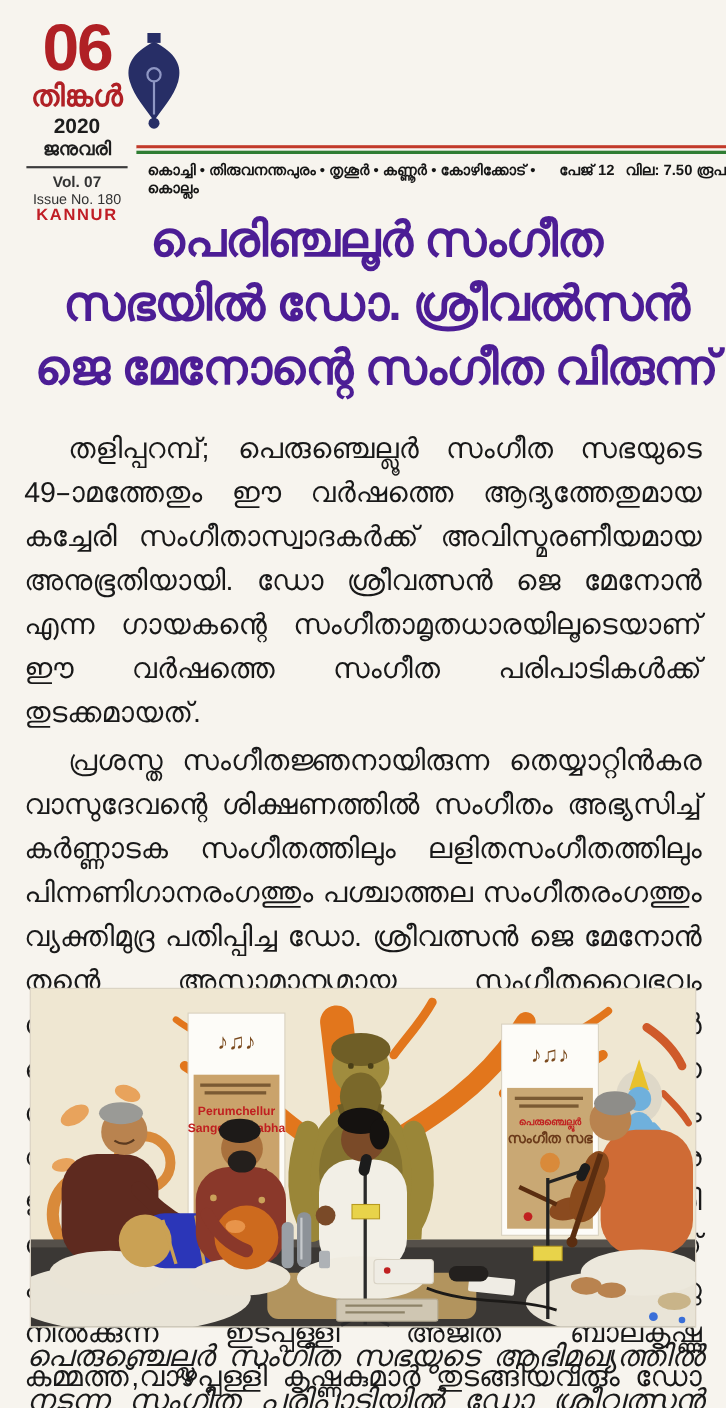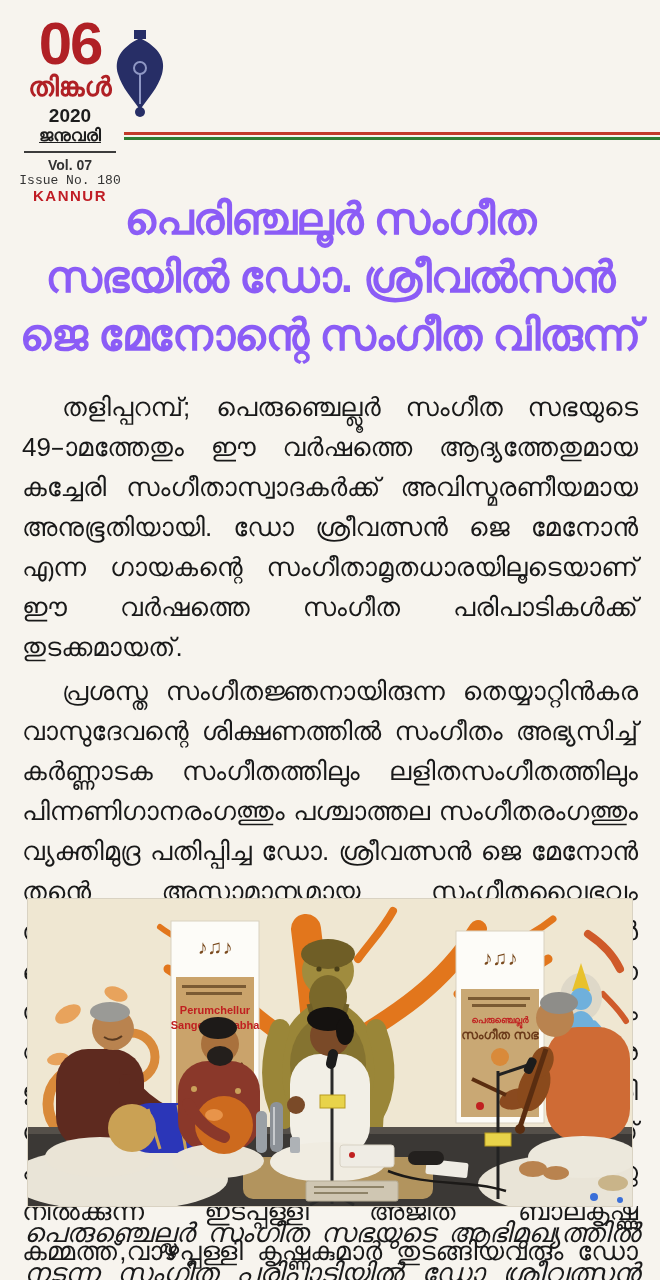--- a/index.html
+++ b/index.html
@@ -4,40 +4,40 @@
 <style>
   html,body{margin:0;padding:0;}
   body{background:#e9e7e2;font-family:"Liberation Sans","DejaVu Sans",sans-serif;}
   .page{position:relative;width:660px;height:1280px;margin:0 auto;background:#f7f4ee;overflow:hidden;color:#1b1b1b;}
 
   
   .datebox{position:absolute;left:18px;top:12px;width:104px;text-align:center;line-height:1.05;}
   .datebox .day{font-size:60px;font-weight:900;color:#b02025;letter-spacing:-2px;}
   .datebox .weekday{font-size:27px;font-weight:800;color:#b02025;margin-top:-2px;}
   .datebox .year{font-size:19px;color:#1d1d1d;margin-top:5px;font-weight:600;}
-  .datebox .month{font-size:17px;color:#1d1d1d;font-weight:700;margin-top:1px;text-decoration:underline;}
+  .datebox .month{font-size:17px;color:#1d1d1d;font-weight:700;margin-top:1px;}
   .datebox .rule{border-top:2px solid #3c3c3c;width:92px;margin:6px auto 5px auto;}
   .datebox .vol{font-size:14px;color:#333;font-weight:bold;}
-  .datebox .issue{font-size:13px;color:#333;margin-top:1px;font-family:Liberation Mono, monospace;}
+  .datebox .issue{font-size:13px;color:#333;margin-top:1px;}
   .datebox .edition{font-size:15px;font-weight:800;color:#c01d25;letter-spacing:1.5px;margin-top:1px;}
 
   .nib{position:absolute;left:112px;top:30px;width:56px;height:88px;}
   .masthead{position:absolute;left:168px;top:2px;width:492px;height:128px;display:flex;align-items:center;justify-content:center;}
   .masthead .title{font-size:94px;font-weight:900;color:#0d0d0d;letter-spacing:-3px;line-height:1;transform:scaleY(1.04);}
 
   .stripes{position:absolute;left:124px;top:132px;width:536px;}
   .stripes .red{height:3px;background:#c23a2a;}
   .stripes .gap{height:2px;background:#f7f4ee;}
   .stripes .green{height:3px;background:#2f7d33;}
 
   .cities-row{position:absolute;left:134px;top:147px;width:526px;display:flex;justify-content:space-between;align-items:baseline;font-weight:700;font-size:13.5px;color:#161616;}
   .cities-row .pageinfo,.cities-row .priceinfo{white-space:nowrap;margin-left:10px;}
 
   
-  .headline{position:absolute;left:16px;top:190px;width:628px;text-align:center;font-weight:900;color:#8b5cf6;font-size:44px;line-height:58px;letter-spacing:-1px;}
+  .headline{position:absolute;left:28px;top:190px;width:628px;text-align:center;font-weight:900;color:#4c1d95;font-size:44px;line-height:58px;letter-spacing:-1px;}
 
   
   .body-text{position:absolute;left:18px;top:383px;width:624px;font-size:26px;line-height:40px;text-align:justify;color:#191919;font-weight:500;}
   .body-text p{margin:4px;text-indent:40px;}
 
   
   .photo{position:absolute;left:28px;top:899px;width:604px;height:307px;background:#efe7d2;box-shadow:0 0 0 1px #d9d2c2;}
   .photo svg{display:block;width:100%;height:100%;}
 
   
@@ -69,20 +69,25 @@
     </svg>
   </div>
 
 
   <div class="stripes">
     <div class="red"></div>
     <div class="gap"></div>
     <div class="green"></div>
   </div>
 
+  <div class="cities-row">
+    <span class="cities">കൊച്ചി • തിരുവനന്തപുരം • തൃശൂർ • കണ്ണൂർ • കോഴിക്കോട് • കൊല്ലം</span>
+    <span class="pageinfo">പേജ് 12</span>
+    <span class="priceinfo">വില: 7.50 രൂപ</span>
+  </div>
 
   <div class="headline">
     <div>പെരിഞ്ചലൂർ സംഗീത</div>
     <div>സഭയിൽ ഡോ. ശ്രീവൽസൻ</div>
     <div>ജെ മേനോന്റെ സംഗീത വിരുന്ന്</div>
   </div>
 
   <div class="body-text">
     <p><span>തളിപ്പറമ്പ്;</span> <span>പെരുഞ്ചെല്ലൂർ സംഗീത സഭയുടെ 49–ാമത്തേതും ഈ വർഷത്തെ ആദ്യത്തേതുമായ കച്ചേരി സംഗീതാസ്വാദകർക്ക് അവിസ്മരണീയമായ അനുഭൂതിയായി. ഡോ ശ്രീവത്സൻ ജെ മേനോൻ എന്ന ഗായകന്റെ സംഗീതാമൃതധാരയിലൂടെയാണ് ഈ വർഷത്തെ സംഗീത പരിപാടികൾക്ക് തുടക്കമായത്.</span></p>
     <p>പ്രശസ്ത സംഗീതജ്ഞനായിരുന്ന തെയ്യാറ്റിൻകര വാസുദേവന്റെ ശിക്ഷണത്തിൽ സംഗീതം അഭ്യസിച്ച് കർണ്ണാടക സംഗീതത്തിലും ലളിതസംഗീതത്തിലും പിന്നണിഗാനരംഗത്തും പശ്ചാത്തല സംഗീതരംഗത്തും വ്യക്തിമുദ്ര പതിപ്പിച്ച ഡോ. ശ്രീവത്സൻ ജെ മേനോൻ തന്റെ അസാമാന്യമായ സംഗീതവൈഭവം സംഗീതാസ്വാദകർക്ക് ഹൃദ്യമായി. ഏഴ് സ്വരങ്ങൾ കൊണ്ട് അനുഭൂതിയുടെ മഹാസാഗരം തീർക്കുന്ന സംഗീതം ഈശ്വരൻ പ്രകൃതിക്കു നൽകിയ ഏറ്റവും വലിയ വരദാനമാണെന്ന് അടിവരയിടുന്നതായിരുന്നു ഈ കച്ചേരി. എണ്ണമറ്റ വേദികളിൽ വയലിൻ കച്ചേരി നടത്തിയും പ്രശസ്ത ഗായകർക്ക് പക്കമേളമൊരുക്കിയും സംഗീത രംഗത്ത് നിറഞ്ഞു നിൽക്കുന്ന ഇടപ്പള്ളി അജിത് ബാലകൃഷ്ണ കമ്മത്ത്,വാഴപ്പള്ളി കൃഷ്ണകുമാർ തുടങ്ങിയവരും ഡോ ശ്രീവൽസൻ ജെ മേനോന് സഹായകളായുണ്ടായിരുന്നു.</p>

